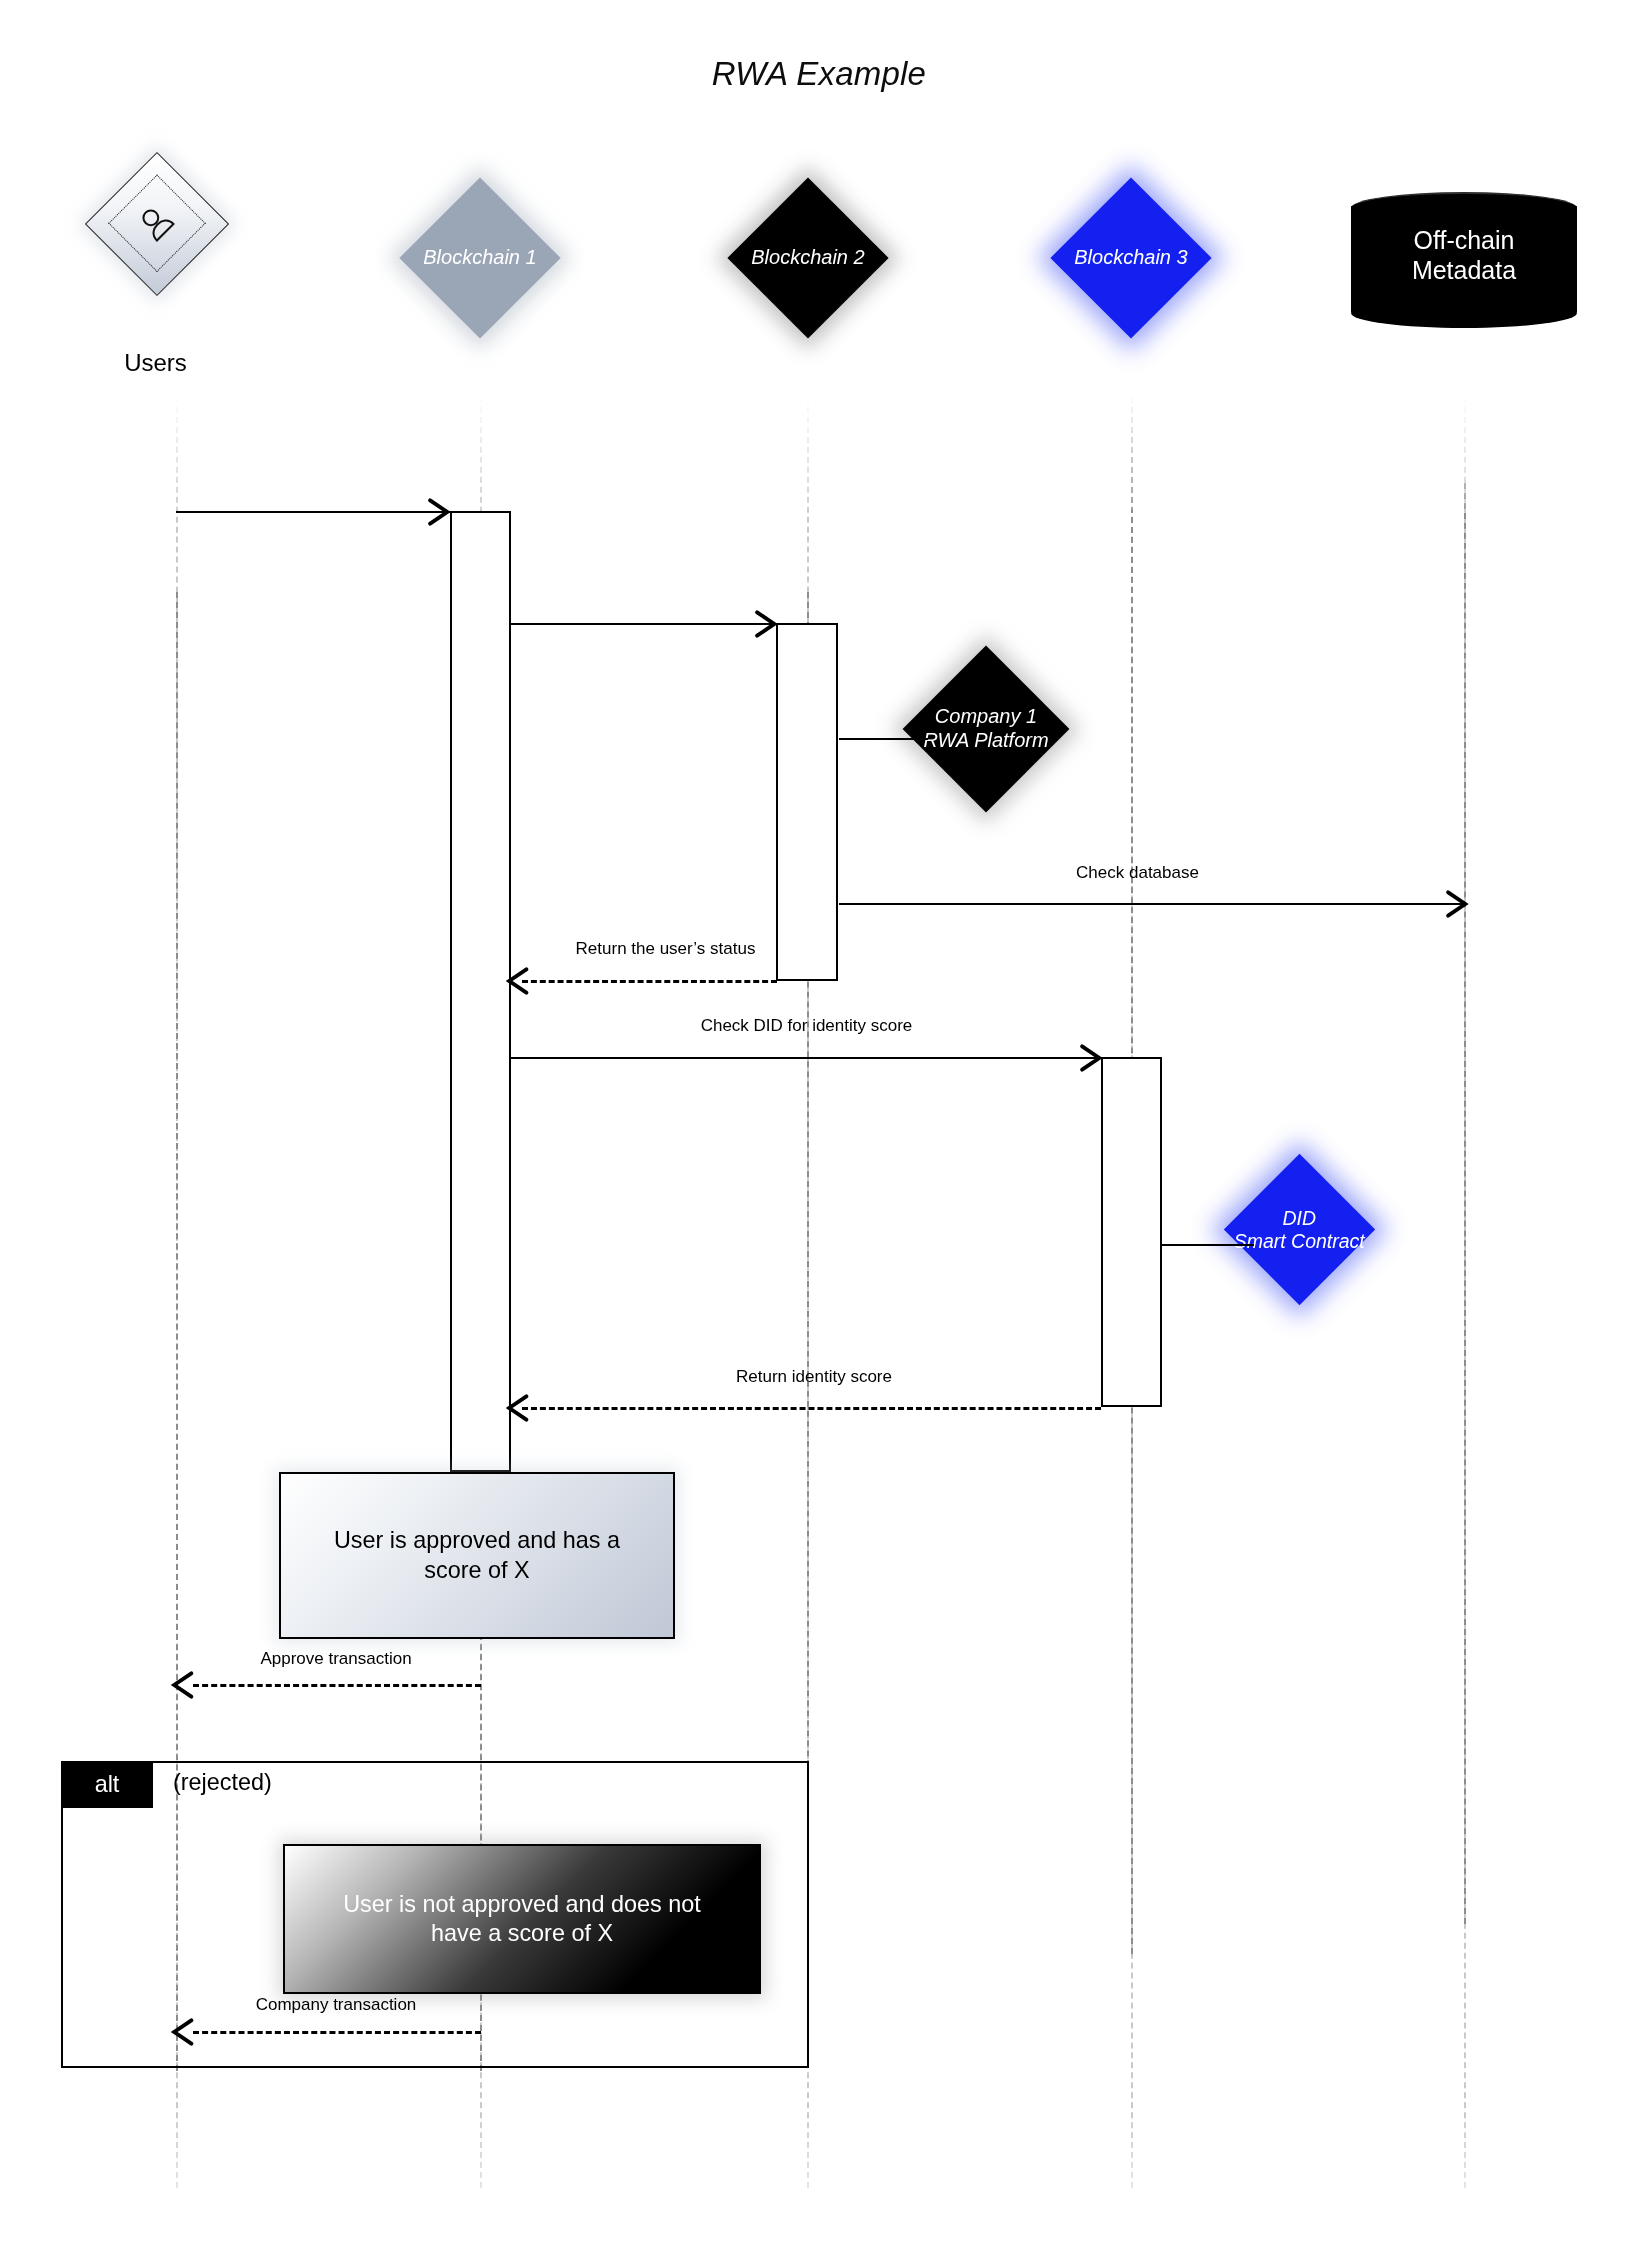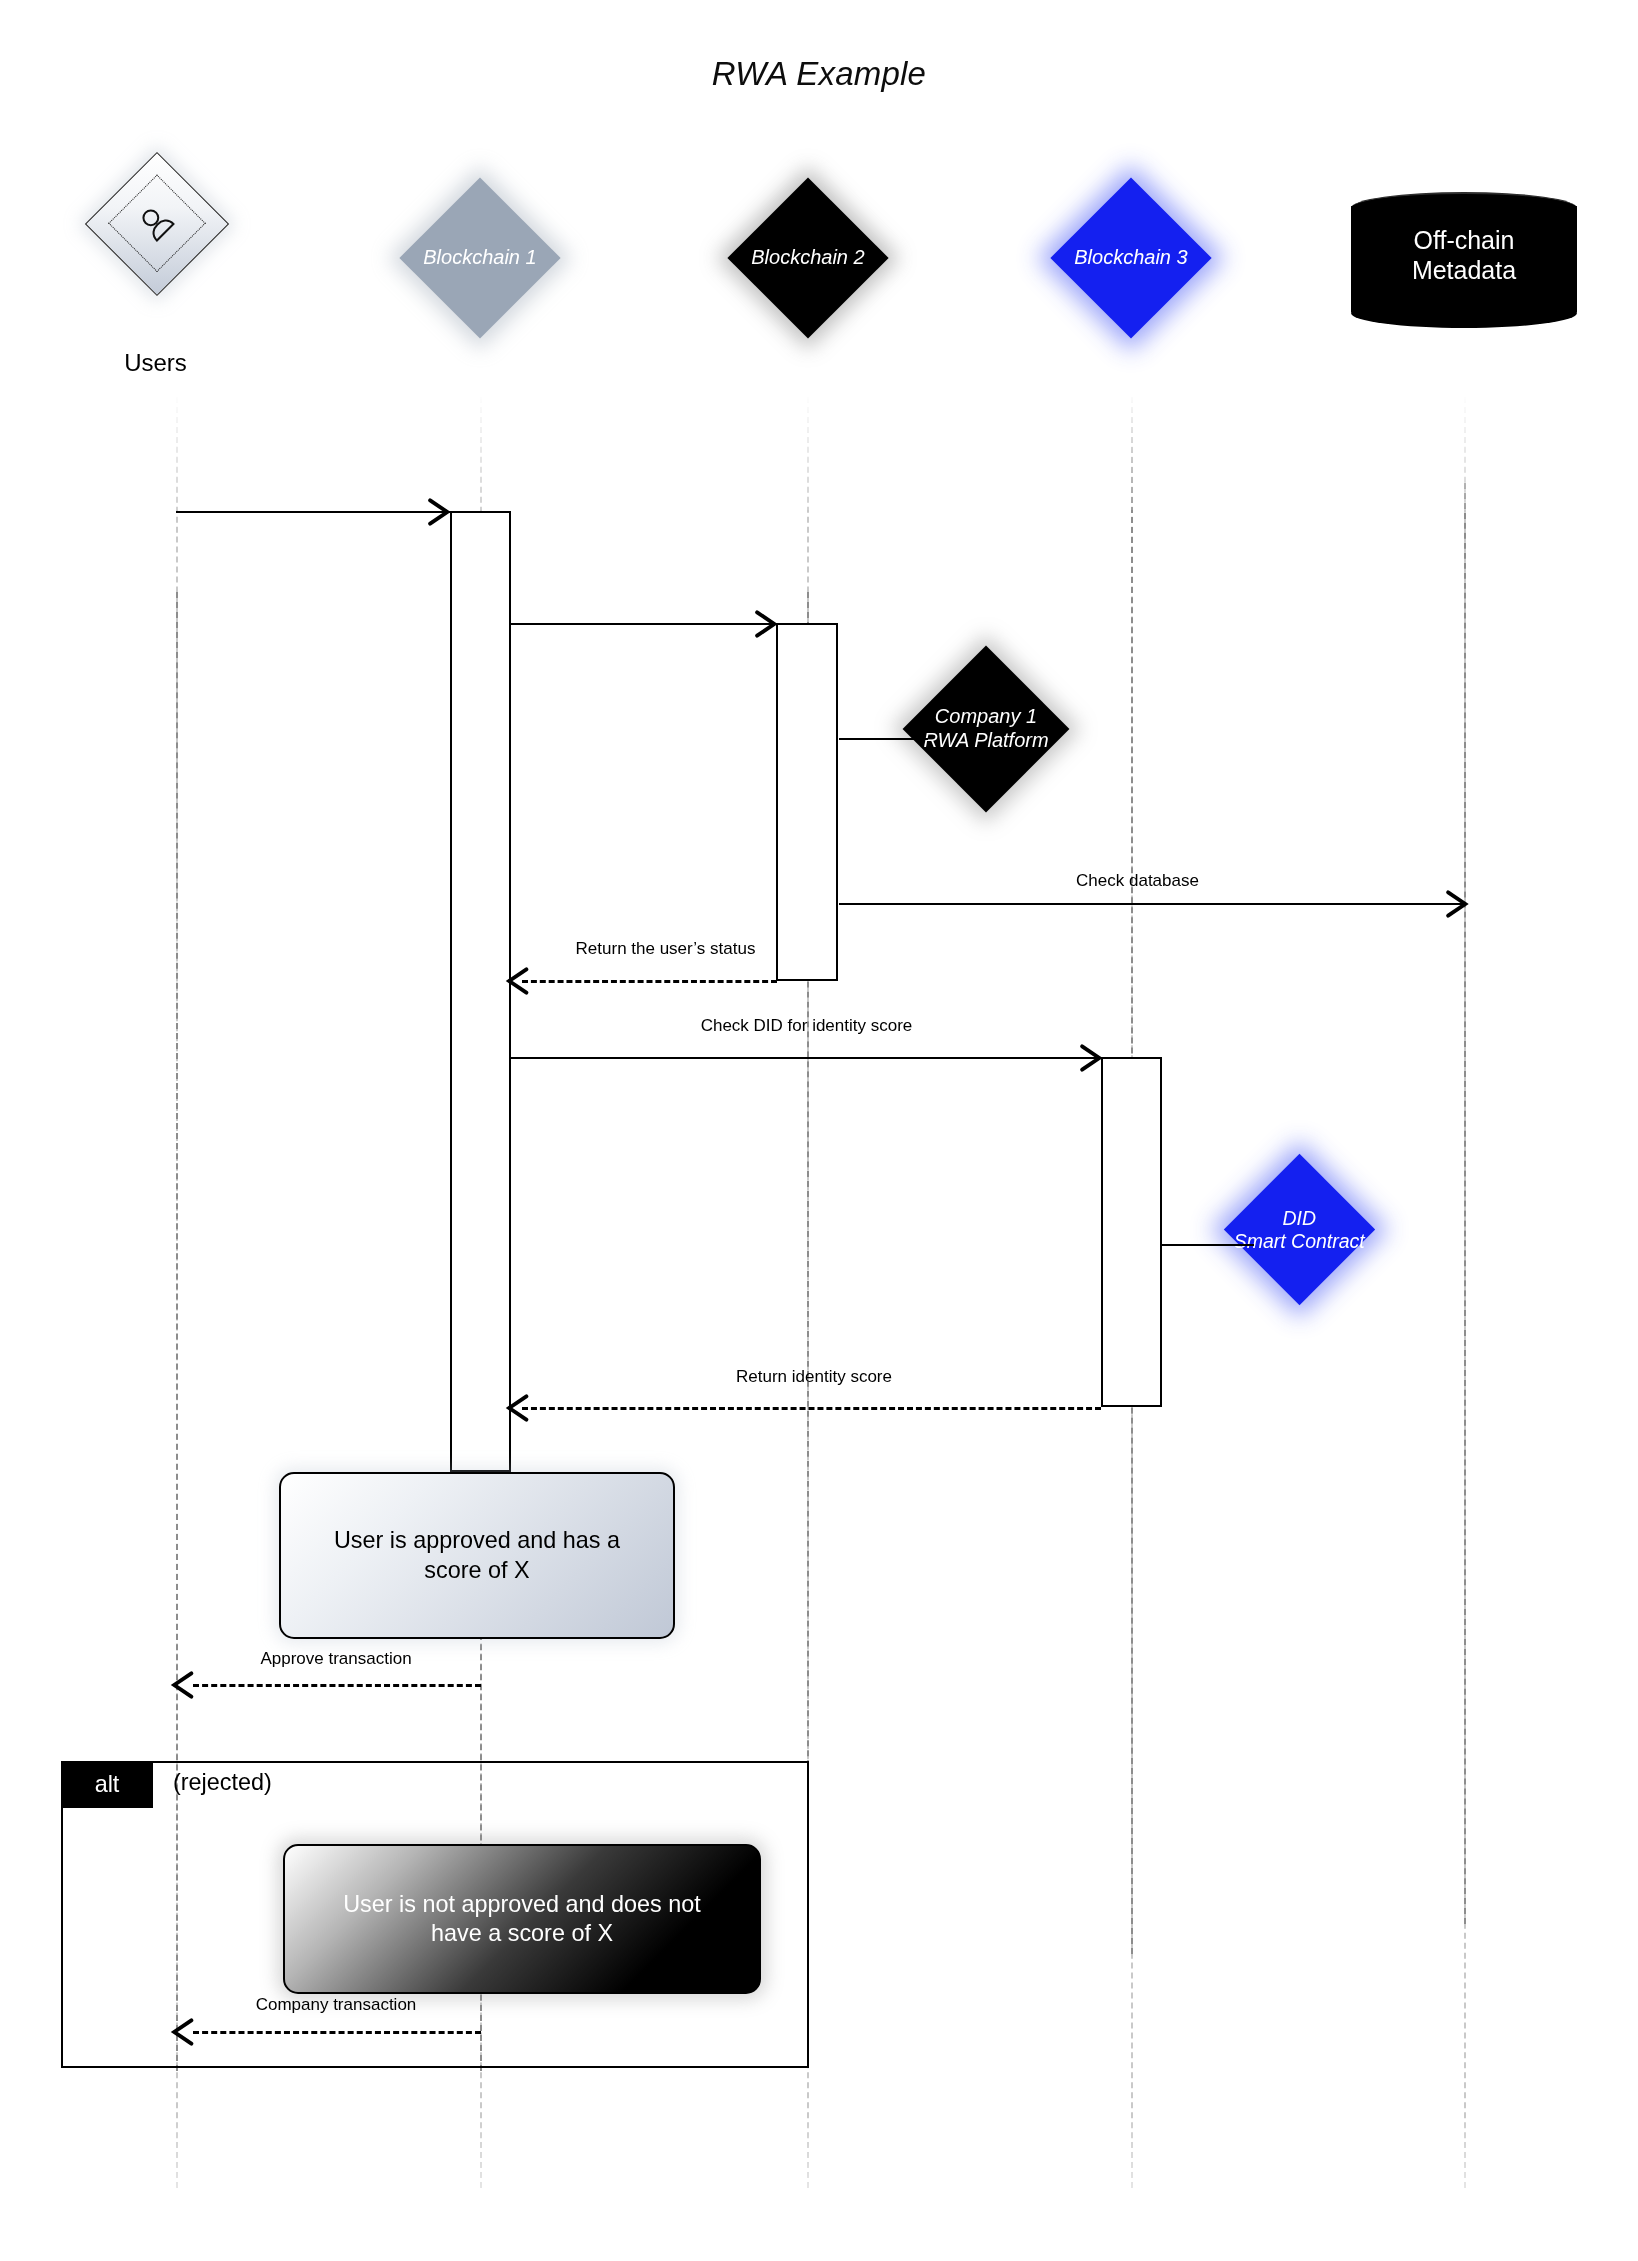--- a/index.html
+++ b/index.html
@@ -220,21 +220,20 @@
   }
 
   
   .note {
     position: absolute;
     box-sizing: border-box;
     display: flex;
     align-items: center;
     justify-content: center;
     text-align: center;
-    border-radius: 15px;
   }
   .note-approved {
     background: linear-gradient(135deg, #ffffff 0%, #eef1f5 28%, #c0c8d6 100%);
     border: 2.3px solid #000000;
     color: #000000;
     font-size: 23.4px;
     line-height: 1.25;
     box-shadow: 0 0 15.6px 4.7px rgba(175,185,200,0.28);
   }
   .note-rejected {
@@ -385,21 +384,21 @@
       </svg>
   </div>
   <div class="msg-label" style="left:537px; top:589px; width:218px;"></div>
 
   <div class="msg-line" style="left:839px; top:903px; width:627px;"></div>
   <div class="arrow-head arrow-open-right" style="left:1445px; top:889px;">
     <svg width="26.5" height="30" viewBox="0 0 34 38">
         <path d="M4 4 L26 19 L4 34" stroke="#000" stroke-width="5" fill="none" stroke-linecap="round"></path>
       </svg>
   </div>
-  <div class="msg-label" style="left:966px; top:863px; width:343px;margin-top:8px;">Check database</div>
+  <div class="msg-label" style="left:966px; top:863px; width:343px;">Check database</div>
 
   <div class="msg-line dashed" style="left:522px; top:980px; width:255px;"></div>
   <div class="arrow-head arrow-open-left" style="left:503px; top:966px;">
     <svg width="26.5" height="30" viewBox="0 0 34 38">
         <path d="M30 4 L8 19 L30 34" stroke="#000" stroke-width="5" fill="none" stroke-linecap="round"></path>
       </svg>
   </div>
   <div class="msg-label" style="left:506px; top:939px; width:319px;">Return the user’s status</div>
 
   <div class="msg-line" style="left:511px; top:1057px; width:590px;"></div>

